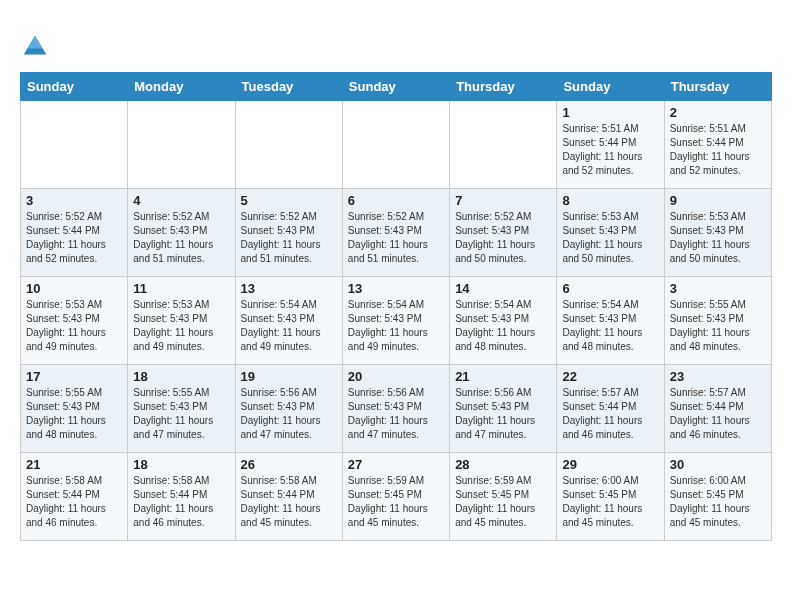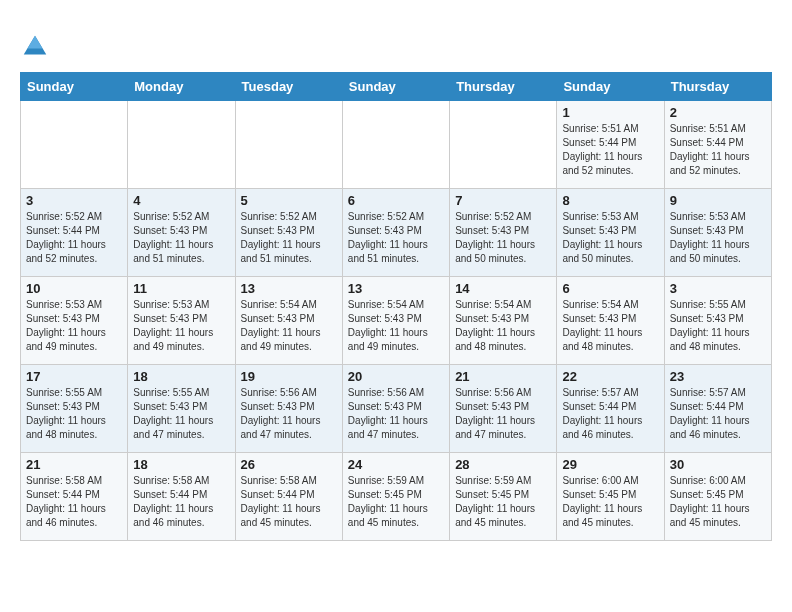--- a/index.html
+++ b/index.html
@@ -295,21 +295,21 @@
 Sunset: 5:44 PM
 Daylight: 11 hours and 46 minutes.</div>
           </td>
           <td>
             <div class="day-number">26</div>
             <div class="day-info" style="white-space: pre-line;">Sunrise: 5:58 AM
 Sunset: 5:44 PM
 Daylight: 11 hours and 45 minutes.</div>
           </td>
           <td>
-            <div class="day-number">24</div>
+            <div class="day-number">27</div>
             <div class="day-info" style="white-space: pre-line;">Sunrise: 5:59 AM
 Sunset: 5:45 PM
 Daylight: 11 hours and 45 minutes.</div>
           </td>
           <td>
             <div class="day-number">28</div>
             <div class="day-info" style="white-space: pre-line;">Sunrise: 5:59 AM
 Sunset: 5:45 PM
 Daylight: 11 hours and 45 minutes.</div>
           </td>

